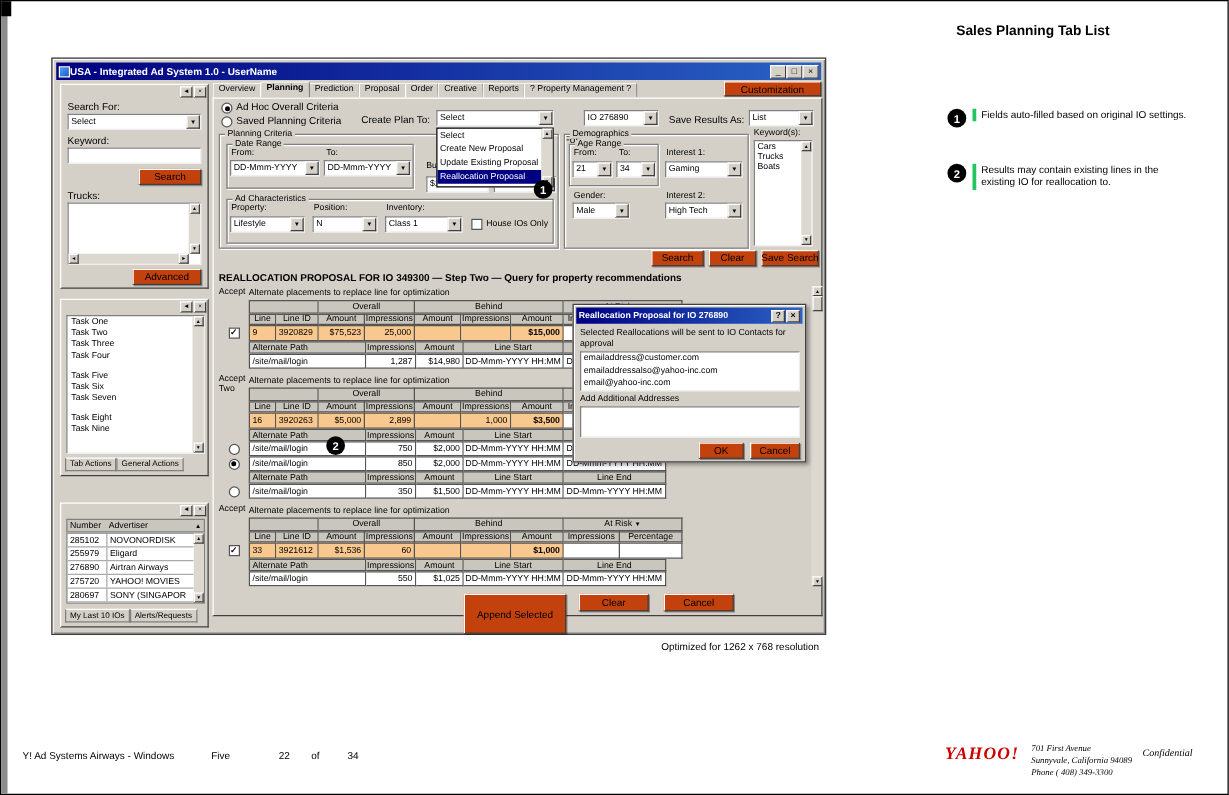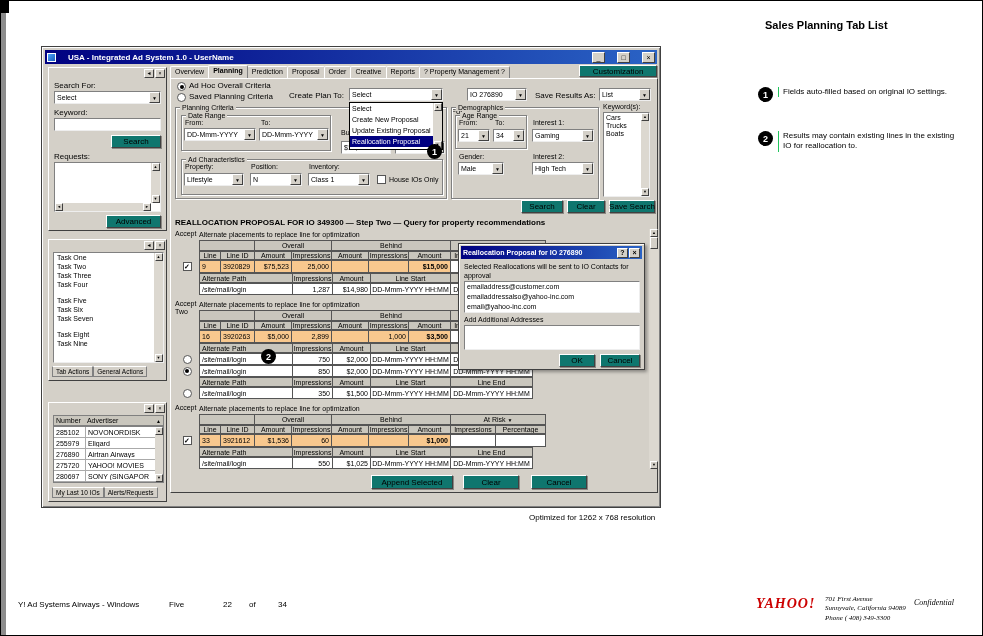--- a/index.html
+++ b/index.html
@@ -3,38 +3,38 @@
 <meta charset="utf-8">
 <style>
 *{margin:0;padding:0;box-sizing:border-box}
 body{width:983px;height:636px;position:relative;overflow:hidden;background:#fff;font-family:"Liberation Sans",sans-serif;color:#000}
 .page{position:absolute;inset:0;border:1px solid #000;background:#fff}
 .edge-l{position:absolute;left:0;top:0;bottom:0;width:5px;background:#8c8c8c}
 .edge-c{position:absolute;left:0;top:0;width:8px;height:12px;background:#000}
 .hd{position:absolute;left:764px;top:18px;font-size:11px;font-weight:bold}
 .ann{position:absolute;left:757px;display:flex;gap:5px;align-items:flex-start;width:215px}
 .callout{width:15px;height:15px;border-radius:50%;background:#000;color:#fff;font-size:9px;font-weight:bold;display:flex;align-items:center;justify-content:center;flex:0 0 auto;z-index:60}
-.ann-t{font-size:8px;line-height:1.3;border-left:1px solid #22c55e;padding-left:4px;width:178px}
+.ann-t{font-size:8px;line-height:1.3;border-left:3px solid #22c55e;padding-left:4px;width:178px}
 .optim{position:absolute;left:528px;top:512px;font-size:8px}
 .f-l{position:absolute;left:17px;top:599px;font-size:8px}
 .f-p{position:absolute;top:599px;font-size:8px}
 .logo{position:absolute;left:755px;top:595px;font-family:"Liberation Serif",serif;font-style:italic;font-weight:bold;font-size:14px;color:#c00;letter-spacing:1px}
 .addr{position:absolute;left:824px;top:594px;font-family:"Liberation Serif",serif;font-style:italic;font-size:7px;line-height:1.35}
 .conf{position:absolute;left:913px;top:597px;font-family:"Liberation Serif",serif;font-style:italic;font-size:8px}
 .win{position:absolute;left:40px;top:45px;width:620px;height:462px;background:#d4d0c8;border:1px solid #404040;box-shadow:inset 1px 1px 0 #fff,inset -1px -1px 0 #808080}
-.tbar{position:absolute;left:3px;top:3px;right:3px;height:14px;background:linear-gradient(90deg,#000080,#2a63c5);display:flex;align-items:center;gap:12px;padding:0 2px}
+.tbar{position:absolute;left:3px;top:3px;right:3px;height:14px;background:linear-gradient(90deg,#000080,#2a63c5);display:flex;align-items:center;gap:0;padding:0 2px}
 .tbar .ti{font-size:8px;font-weight:bold;color:#fff;flex:1;white-space:nowrap;overflow:hidden}
 .appico{width:9px;height:9px;background:linear-gradient(135deg,#4aa3ff,#1c5dbb);border:1px solid #fff;flex:0 0 auto}
 .wbtn{width:13px;height:11px;background:#d4d0c8;border:1px solid;border-color:#fff #404040 #404040 #fff;font-size:7px;line-height:9px;text-align:center;flex:0 0 auto}
 .sp-panel{position:absolute;left:6px;width:119px;background:#d4d0c8;border:1px solid;border-color:#fff #404040 #404040 #fff}
 .phead{height:11px;display:flex;justify-content:flex-end;gap:1px;padding:1px 1px 0}
 .mbtn{width:10px;height:9px;background:#d4d0c8;border:1px solid;border-color:#fff #404040 #404040 #fff;font-size:5px;line-height:7px;text-align:center}
 .lbl{position:absolute;font-size:8px;white-space:nowrap}
 .lbl7{position:absolute;font-size:7px;white-space:nowrap}
-.btn{position:absolute;background:#0f766e;border:1px solid;border-color:#fff #404040 #404040 #fff;box-shadow:1px 1px 0 rgba(0,0,0,.35);font-size:8px;display:flex;align-items:center;justify-content:center;white-space:nowrap}
+.btn{position:absolute;background:#c2410c;border:1px solid;border-color:#fff #404040 #404040 #fff;box-shadow:1px 1px 0 rgba(0,0,0,.35);font-size:8px;display:flex;align-items:center;justify-content:center;white-space:nowrap}
 .tbox{position:absolute;height:13px;background:#fff;border:1px solid;border-color:#808080 #eee #eee #808080;font-size:7px;display:flex;align-items:center;padding:0 2px}
 .combo{position:absolute;height:13px;background:#fff;border:1px solid;border-color:#808080 #eee #eee #808080;display:flex}
 .combo .v{flex:1;font-size:7px;display:flex;align-items:center;padding-left:2px;white-space:nowrap;overflow:hidden}
 .combo .a{width:11px;background:#d4d0c8;border:1px solid;border-color:#fff #404040 #404040 #fff;font-size:5px;display:flex;align-items:center;justify-content:center}
 .sunken{background:#fff;border:1px solid;border-color:#808080 #eee #eee #808080}
 .vscroll{position:absolute;background:#dcd8d0;display:flex;flex-direction:column;align-items:center}
 .hscroll{position:absolute;background:#dcd8d0;display:flex;justify-content:space-between;align-items:center}
 .sb{width:8px;height:8px;background:#d4d0c8;border:1px solid;border-color:#fff #404040 #404040 #fff;font-size:4px;line-height:6px;text-align:center;flex:0 0 auto}
 .vs-sp{flex:1}
 .thumb{width:8px;height:12px;background:#d4d0c8;border:1px solid;border-color:#fff #404040 #404040 #fff;flex:0 0 auto}
@@ -128,21 +128,21 @@
         <span class="mbtn">×</span>
       </div>
       <div class="lbl" style="left:5px;top:13px">Search For:</div>
       <div class="combo" style="left:5px;top:23px;width:107px">
         <span class="v">Select</span>
         <span class="a">▼</span>
       </div>
       <div class="lbl" style="left:5px;top:40px">Keyword:</div>
       <div class="tbox" style="left:5px;top:50px;width:107px"></div>
       <div class="btn" style="left:62px;top:67px;width:50px;height:13px">Search</div>
-      <div class="lbl" style="left:5px;top:84px">Requests:</div>
+      <div class="lbl" style="left:5px;top:84px">Trucks:</div>
       <div class="sunken" style="position:absolute;left:5px;top:94px;width:107px;height:50px">
         <div class="vscroll" style="right:0;top:0;bottom:8px;width:9px;justify-content:space-between">
           <span class="sb">▲</span>
           <span class="sb">▼</span>
         </div>
         <div class="hscroll" style="left:0;right:9px;bottom:0;height:8px">
           <span class="sb">◄</span>
           <span class="sb">►</span>
         </div>
       </div>
@@ -561,21 +561,21 @@
         </div>
       </div>
 
       <div class="vscroll" style="left:478px;top:150px;width:10px;height:240px">
         <span class="sb">▲</span>
         <span class="thumb"></span>
         <span class="vs-sp"></span>
         <span class="sb">▼</span>
       </div>
 
-      <div class="btn" style="left:200px;top:396px;width:82px;height:14px">Append Selected</div>
+      <div class="btn" style="left:200px;top:396px;width:82px;height:32px">Append Selected</div>
       <div class="btn" style="left:292px;top:396px;width:56px;height:14px">Clear</div>
       <div class="btn" style="left:360px;top:396px;width:56px;height:14px">Cancel</div>
 
       <div class="popup">
         <div class="ptit">
           <span class="t">Reallocation Proposal for IO 276890</span>
           <span class="pbtn">?</span>
           <span class="pbtn">×</span>
         </div>
         <div class="pmsg">Selected Reallocations will be sent to IO Contacts for approval</div>

